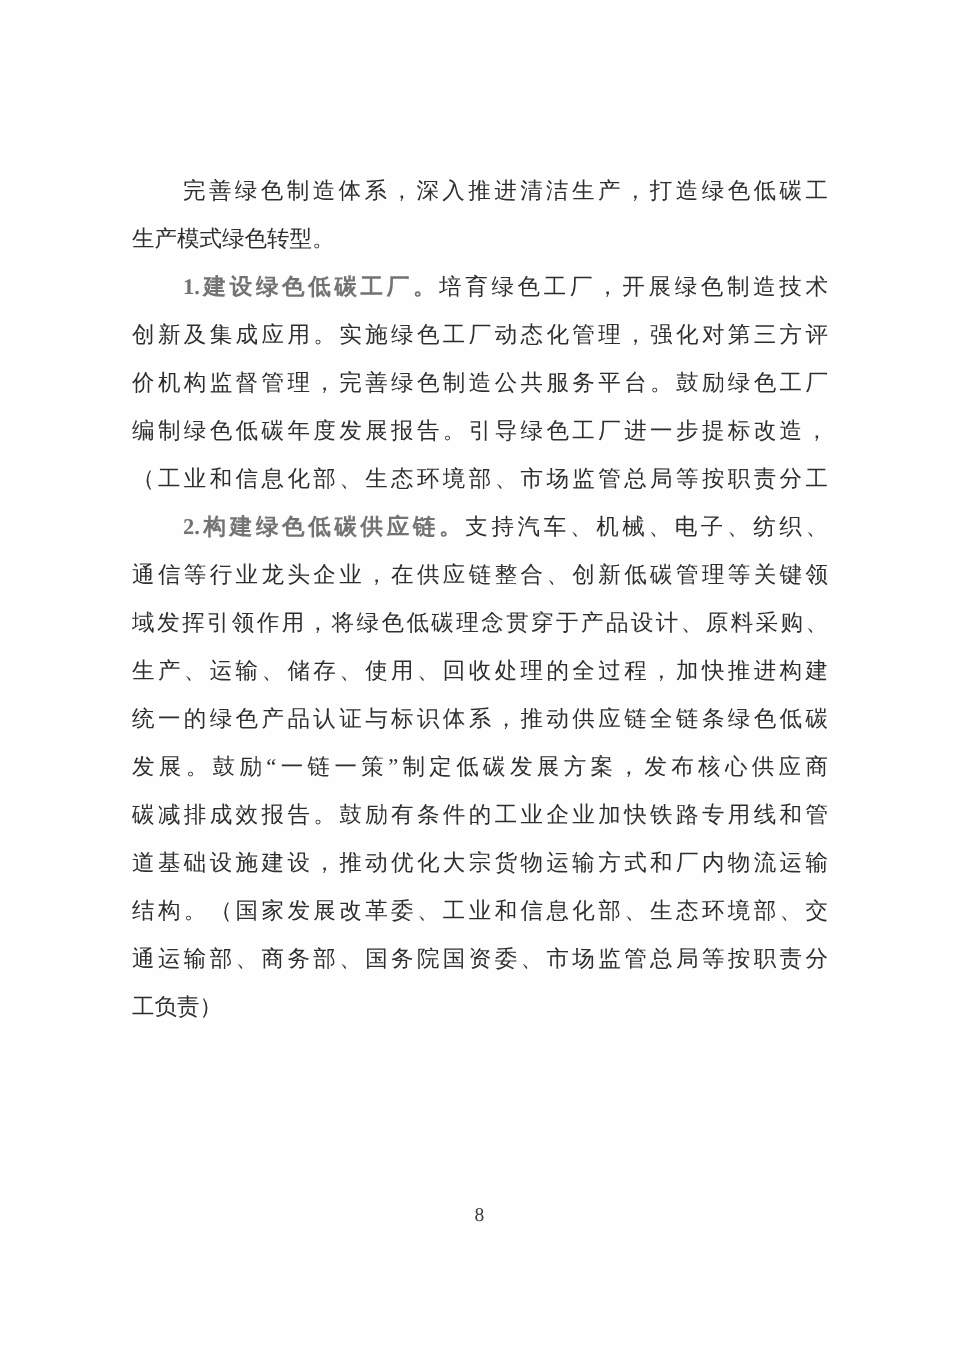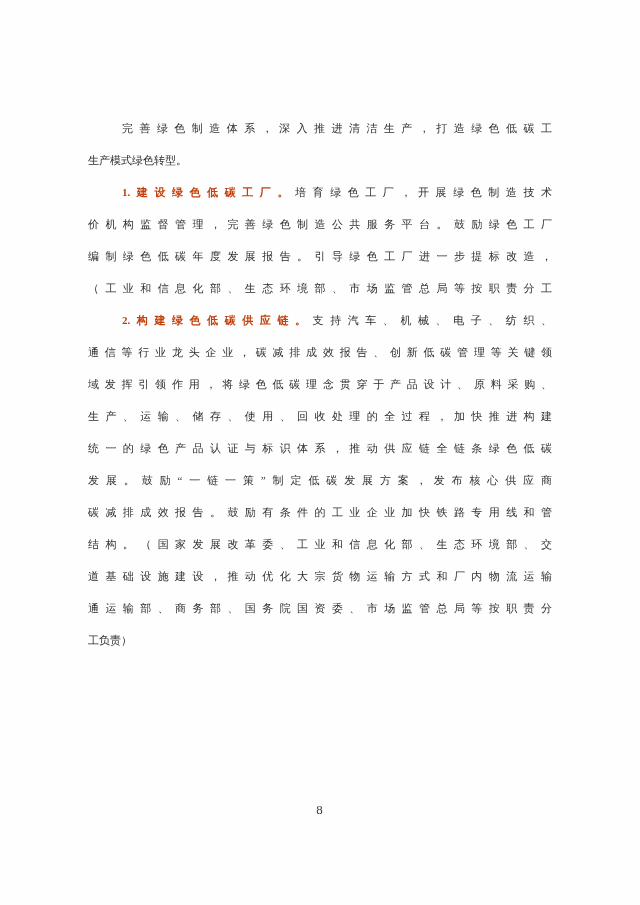--- a/index.html
+++ b/index.html
@@ -14,69 +14,70 @@
     background: #fefefe;
     overflow: hidden;
     font-family: "Liberation Serif", "DejaVu Serif", serif;
   }
   .text-block {
     position: absolute;
     left: 88px;
     top: 112px;
     width: 464px;
     color: #2e2e2e;
-    font-size: 11px;
+    font-size: 15px;
   }
   .line {
     height: 32px;
     line-height: 32px;
     overflow: hidden;
     text-align: justify;
     text-align-last: justify;
     white-space: normal;
   }
   .line.indent {
     text-indent: 34px;
   }
   .line.last {
     text-align: center;
     text-align-last: left;
   }
   .lead {
     font-weight: 700;
-    color: #c2410c;
+    color: #737373;
   }
   .page-number {
     position: absolute;
     left: 0;
     right: 0;
     top: 802px;
     text-align: center;
     font-size: 13px;
     color: #3a3a3a;
     letter-spacing: 1px;
   }
 </style>
 </head>
 <body>
 
 <div class="page">
   <div class="text-block">
       <div class="line indent"><span>完善绿色制造体系，深入推进清洁生产，打造绿色低碳工</span></div>
       <div class="line last"><span>生产模式绿色转型。</span></div>
       <div class="line indent"><span class="lead">1.建设绿色低碳工厂。</span><span>培育绿色工厂，开展绿色制造技术</span></div>
+      <div class="line"><span>创新及集成应用。实施绿色工厂动态化管理，强化对第三方评</span></div>
       <div class="line"><span>价机构监督管理，完善绿色制造公共服务平台。鼓励绿色工厂</span></div>
       <div class="line"><span>编制绿色低碳年度发展报告。引导绿色工厂进一步提标改造，</span></div>
       <div class="line"><span>（工业和信息化部、生态环境部、市场监管总局等按职责分工</span></div>
       <div class="line indent"><span class="lead">2.构建绿色低碳供应链。</span><span>支持汽车、机械、电子、纺织、</span></div>
-      <div class="line"><span>通信等行业龙头企业，碳减排成效报告、创新低碳管理等关键领</span></div>
+      <div class="line"><span>通信等行业龙头企业，在供应链整合、创新低碳管理等关键领</span></div>
       <div class="line"><span>域发挥引领作用，将绿色低碳理念贯穿于产品设计、原料采购、</span></div>
       <div class="line"><span>生产、运输、储存、使用、回收处理的全过程，加快推进构建</span></div>
       <div class="line"><span>统一的绿色产品认证与标识体系，推动供应链全链条绿色低碳</span></div>
       <div class="line"><span>发展。鼓励“一链一策”制定低碳发展方案，发布核心供应商</span></div>
       <div class="line"><span>碳减排成效报告。鼓励有条件的工业企业加快铁路专用线和管</span></div>
+      <div class="line"><span>道基础设施建设，推动优化大宗货物运输方式和厂内物流运输</span></div>
       <div class="line"><span>结构。（国家发展改革委、工业和信息化部、生态环境部、交</span></div>
-      <div class="line"><span>道基础设施建设，推动优化大宗货物运输方式和厂内物流运输</span></div>
       <div class="line"><span>通运输部、商务部、国务院国资委、市场监管总局等按职责分</span></div>
       <div class="line last"><span>工负责）</span></div>
     </div>
   <div class="page-number">8</div>
 </div>
 
 </body></html>

